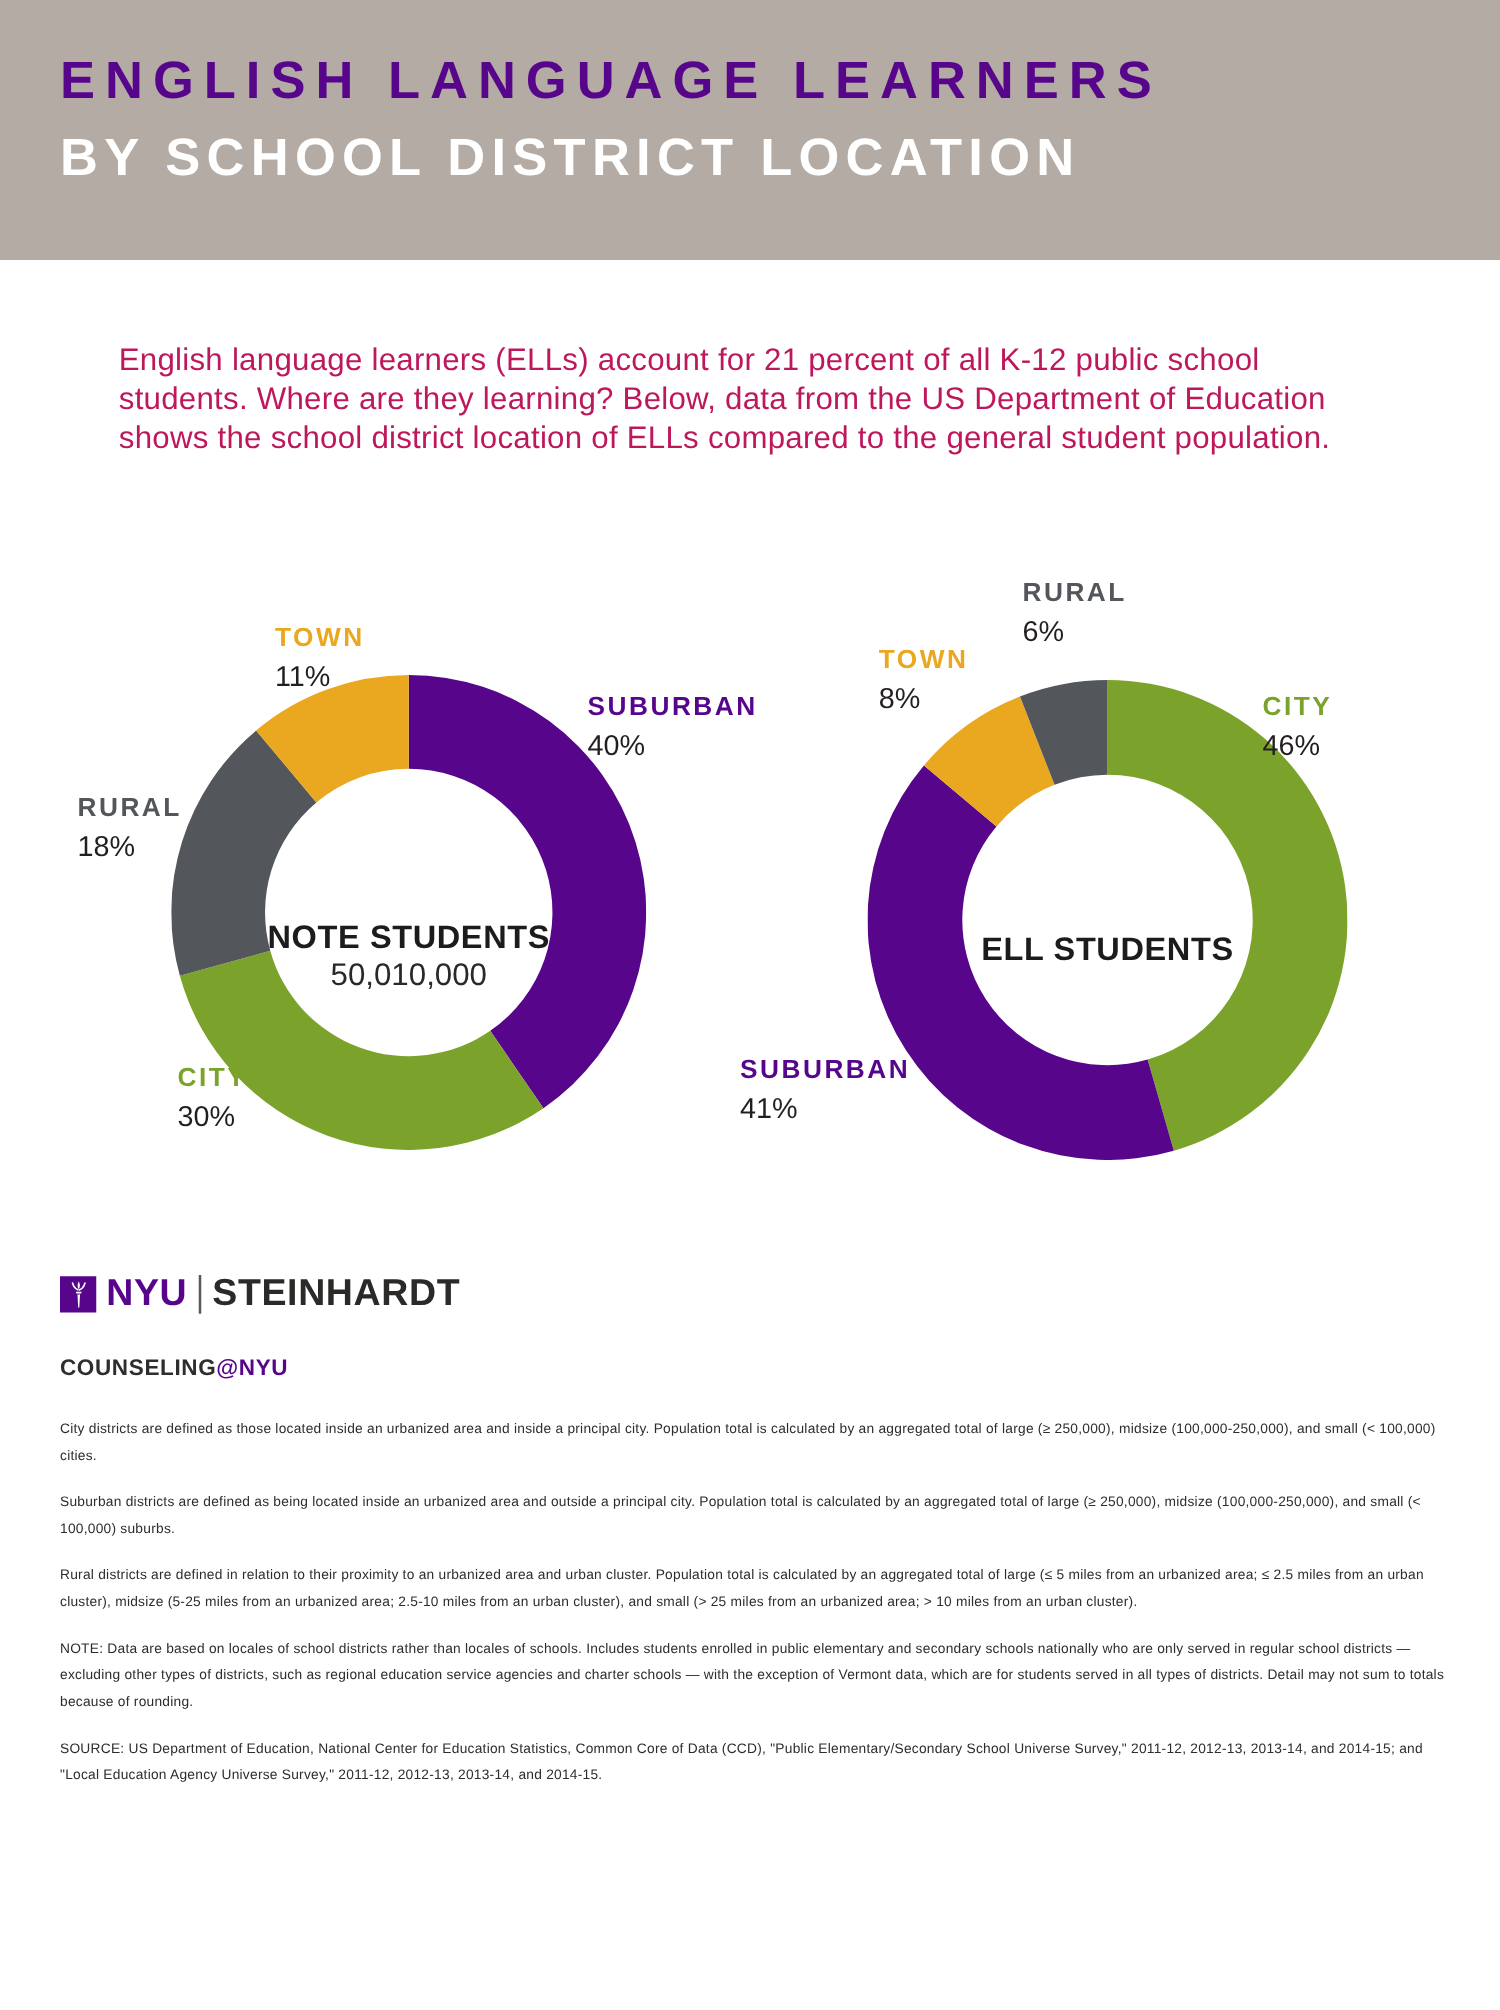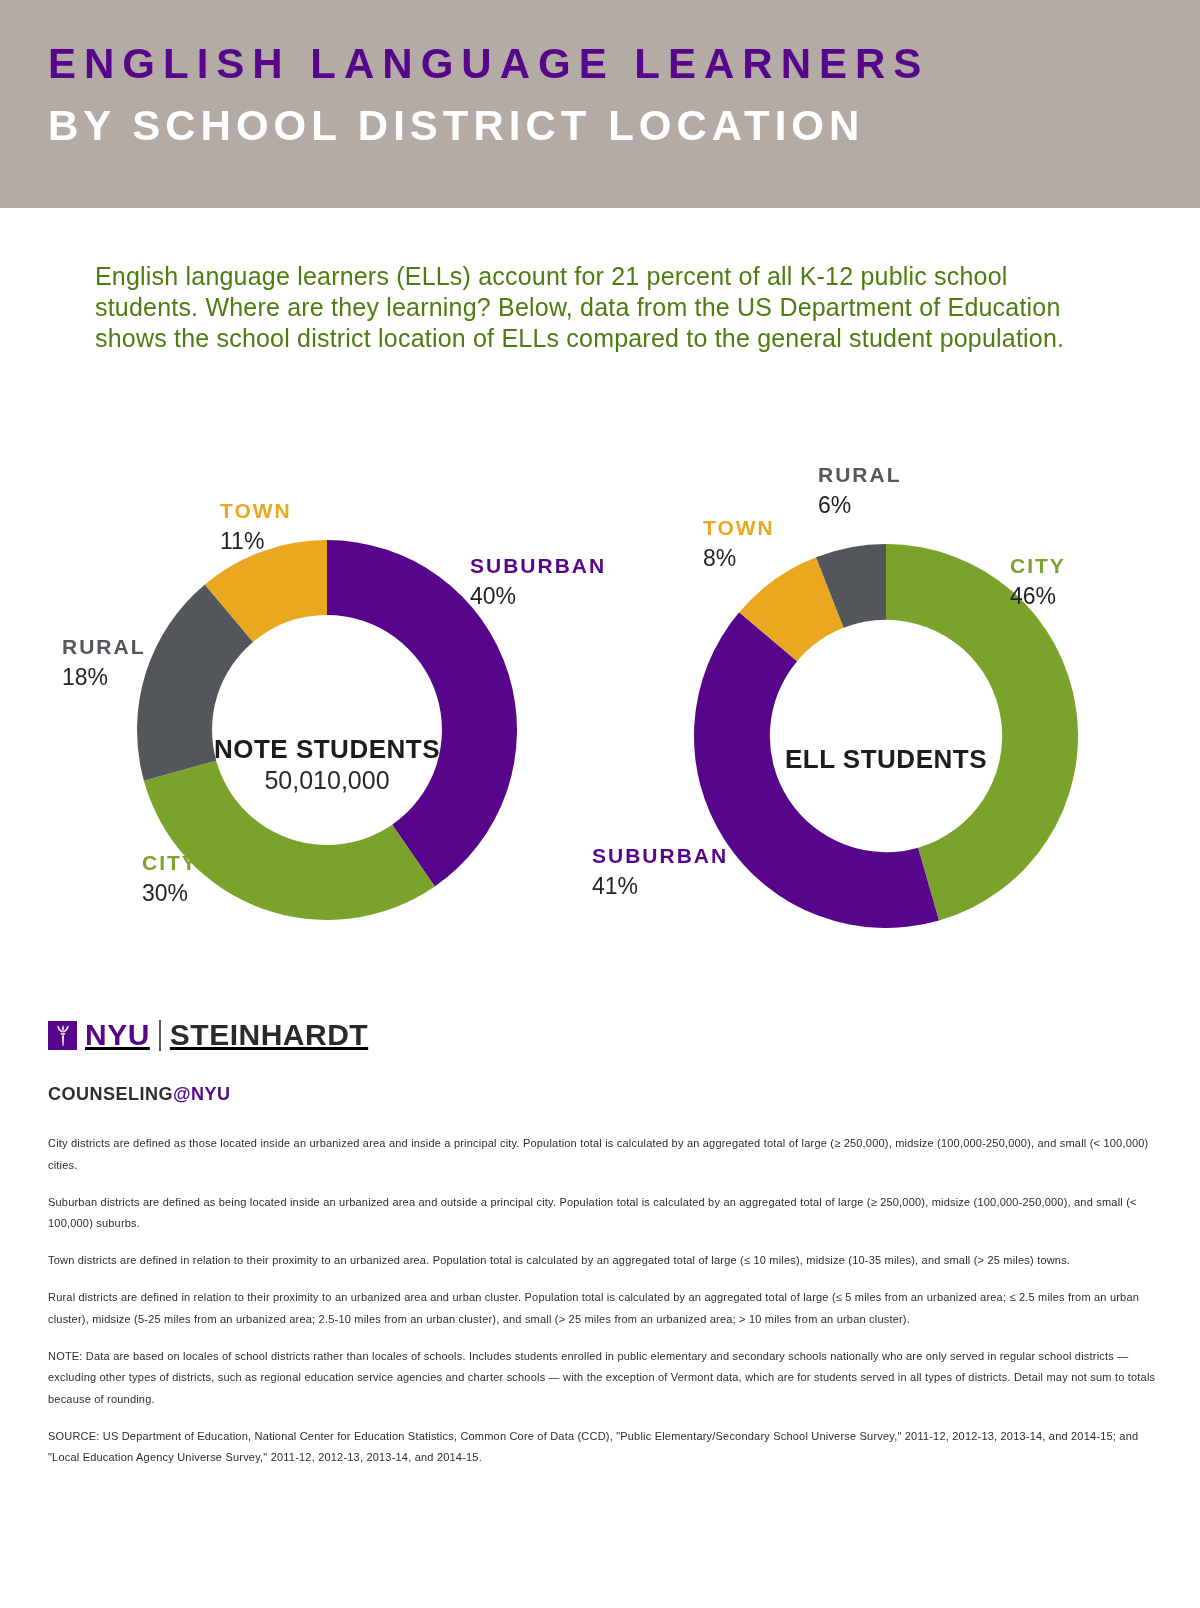--- a/index.html
+++ b/index.html
@@ -26,26 +26,26 @@
     font-size: 42px;
     letter-spacing: 8px;
     white-space: nowrap;
   }
   .title-line1 { top: 40px; color: var(--purple, #57068c); }
   .title-line2 { top: 102px; color: #ffffff; letter-spacing: 5px; }
 
   
   .intro {
     position: absolute;
-    left: 95px; top: 236px;
+    left: 95px; top: 248px;
     width: 1005px;
     font-size: 25px;
     line-height: 31px;
     letter-spacing: 0.2px;
-    color: #4d7c0f;
+    color: #be185d;
   }
 
   
   .donut-svg { position: absolute; }
   .center-label {
     position: absolute;
     width: 340px;
     text-align: center;
     color: #1d1b1c;
   }
@@ -75,21 +75,20 @@
     color: #231f20;
   }
 
   
   .logo-row {
     position: absolute;
     left: 48px; top: 1019px;
     display: flex;
     align-items: center;
     height: 32px;
-    text-decoration: underline;
   }
   .logo-square {
     width: 29px; height: 29px;
     background: var(--purple, #57068c);
     display: flex; align-items: center; justify-content: center;
   }
   .logo-nyu {
     margin-left: 8px;
     font-size: 30px; font-weight: 800;
     color: var(--purple, #57068c);
@@ -206,19 +205,18 @@
     </div>
     <div class="logo-nyu">NYU</div>
     <div class="logo-divider"></div>
     <div class="logo-school">STEINHARDT</div>
   </div>
   <div class="program-line"><span>COUNSELING</span><span class="program-at">@NYU</span></div>
 
   <div class="footnotes">
     <p>City districts are defined as those located inside an urbanized area and inside a principal city. Population total is calculated by an aggregated total of large (≥ 250,000), midsize (100,000-250,000), and small (&lt; 100,000) cities.</p>
     <p>Suburban districts are defined as being located inside an urbanized area and outside a principal city. Population total is calculated by an aggregated total of large (≥ 250,000), midsize (100,000-250,000), and small (&lt; 100,000) suburbs.</p>
-    <p>Town districts are defined in relation to their proximity to an urbanized area. Population total is calculated by an aggregated total of large (≤ 10 miles), midsize (10-35 miles), and small (&gt; 25 miles) towns.</p>
     <p>Rural districts are defined in relation to their proximity to an urbanized area and urban cluster. Population total is calculated by an aggregated total of large (≤ 5 miles from an urbanized area; ≤ 2.5 miles from an urban cluster), midsize (5-25 miles from an urbanized area; 2.5-10 miles from an urban cluster), and small (&gt; 25 miles from an urbanized area; &gt; 10 miles from an urban cluster).</p>
     <p>NOTE: Data are based on locales of school districts rather than locales of schools. Includes students enrolled in public elementary and secondary schools nationally who are only served in regular school districts — excluding other types of districts, such as regional education service agencies and charter schools — with the exception of Vermont data, which are for students served in all types of districts. Detail may not sum to totals because of rounding.</p>
     <p>SOURCE: US Department of Education, National Center for Education Statistics, Common Core of Data (CCD), "Public Elementary/Secondary School Universe Survey," 2011-12, 2012-13, 2013-14, and 2014-15; and "Local Education Agency Universe Survey," 2011-12, 2012-13, 2013-14, and 2014-15.</p>
   </div>
 
 </div>
 
 </body></html>

